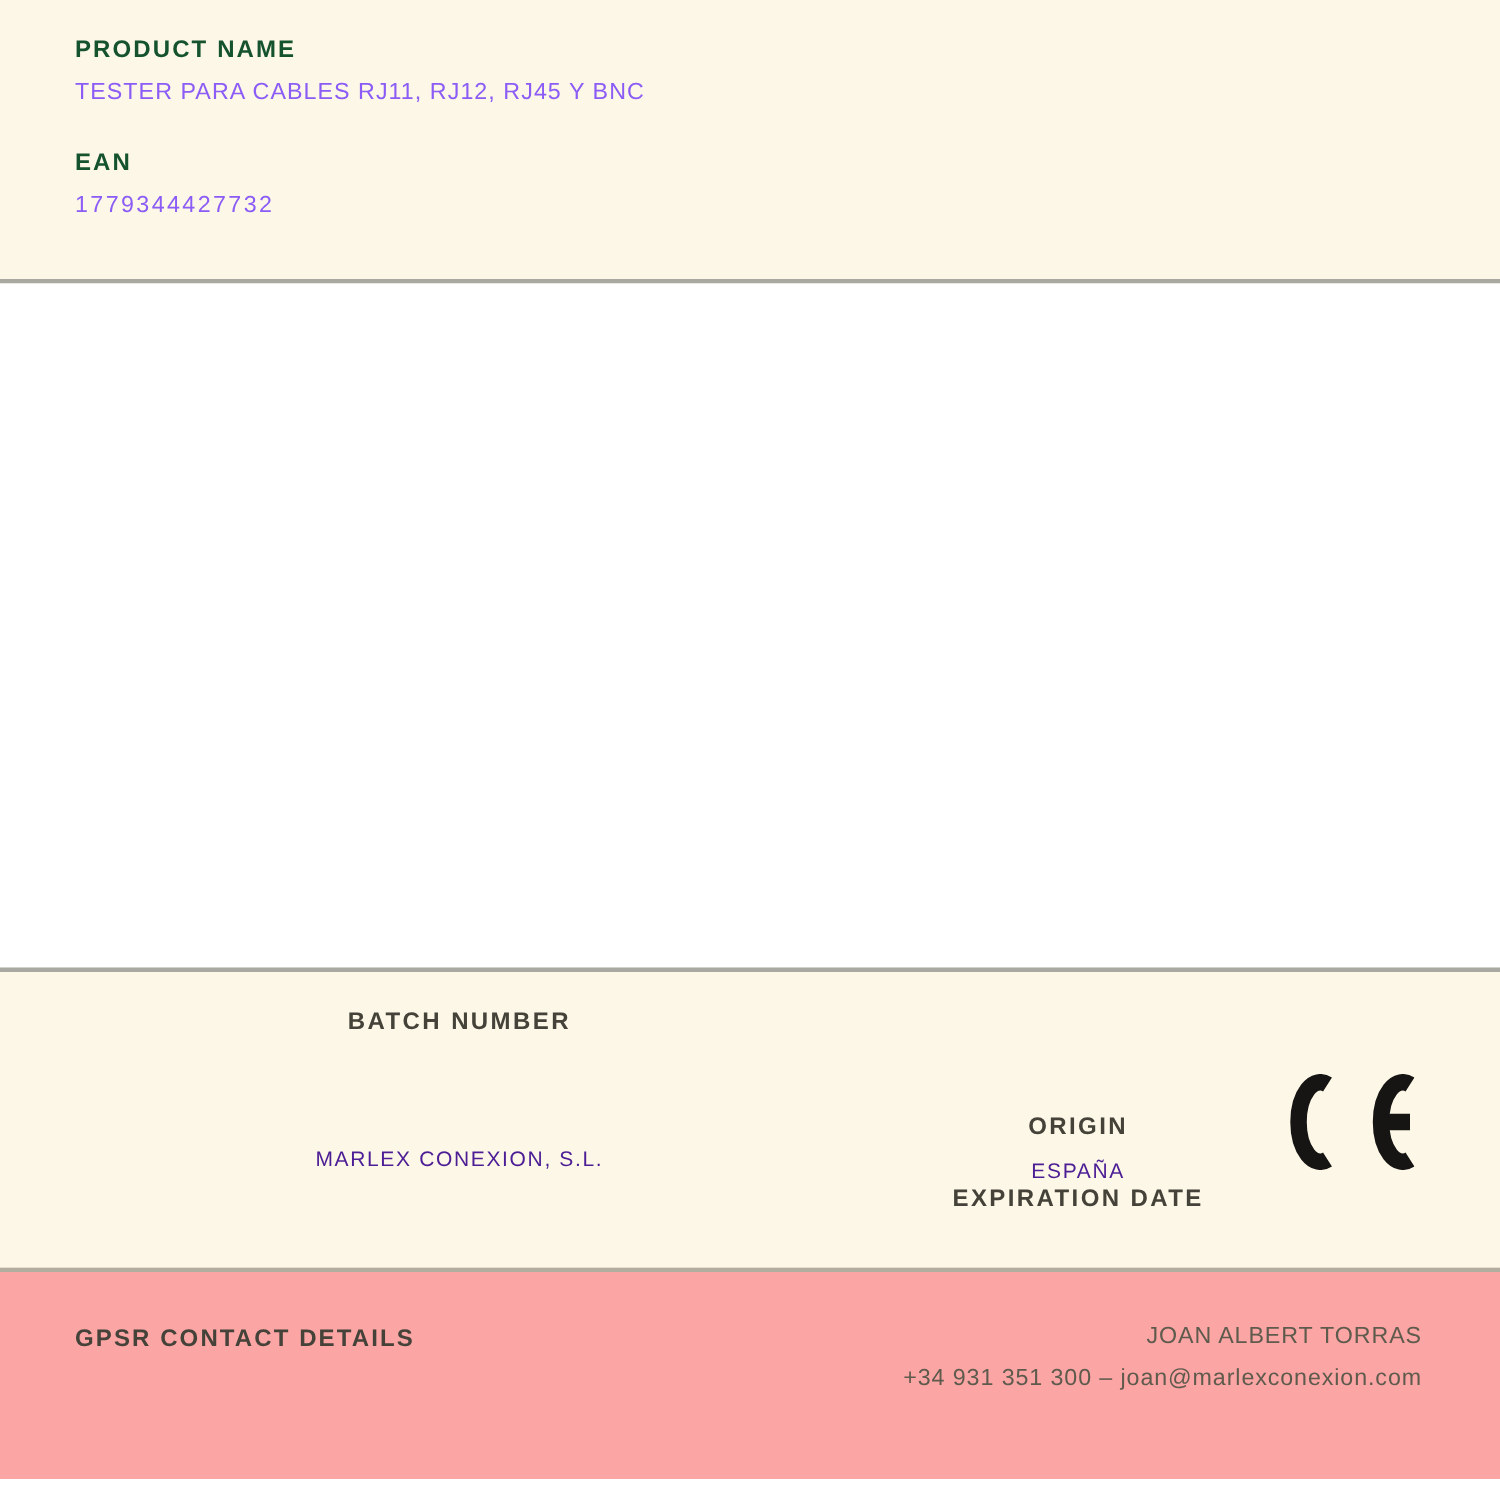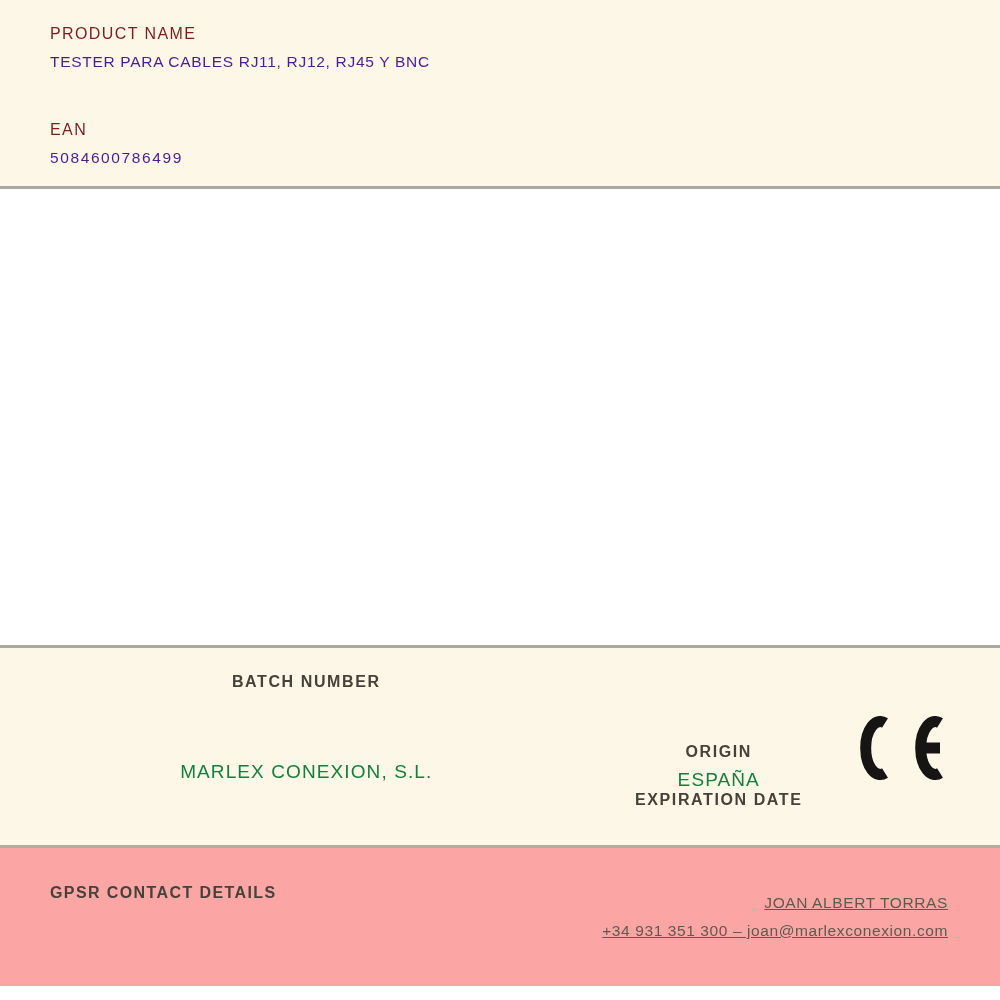--- a/index.html
+++ b/index.html
@@ -13,35 +13,35 @@
 
   
   .top-section {
     height: 189px;
     background: #fcf7e6;
     border-bottom: 3px solid #a9a9a1;
     padding: 24px 50px 0 50px;
   }
   .field-label {
     font-size: 16px;
-    font-weight: 400;
+    font-weight: 700;
     letter-spacing: 1.4px;
-    color: #7f1d1d;
+    color: #14532d;
     line-height: 20px;
   }
   .field-value {
     font-size: 15.5px;
     font-weight: 400;
     letter-spacing: 0.7px;
-    color: #4c1d95;
+    color: #8b5cf6;
     line-height: 20px;
     margin-top: 8px;
   }
   .field-value--ean { letter-spacing: 1.6px; }
-  .field--ean { margin-top: 48px; }
+  .field--ean { margin-top: 27px; }
 
   
   .image-area {
     height: 456px;
     background: #ffffff;
   }
 
   
   .info-section {
     position: relative;
@@ -54,24 +54,24 @@
   .info-col { width: 50%; text-align: center; }
   .info-row--second { margin-top: 70px; }
   .info-label {
     font-size: 16px;
     font-weight: 700;
     letter-spacing: 1.6px;
     color: #454239;
     line-height: 20px;
   }
   .info-value {
-    font-size: 19px;
+    font-size: 14px;
     font-weight: 400;
     letter-spacing: 1.1px;
-    color: #15803d;
+    color: #4c1d95;
     line-height: 20px;
     margin-top: 8px;
   }
   .ce-mark {
     position: absolute;
     top: 68px;
     right: 57px;
     width: 83px;
     height: 64px;
   }
@@ -88,43 +88,42 @@
   }
   .gpsr-title {
     margin-top: 35px;
     font-size: 16px;
     font-weight: 700;
     letter-spacing: 1.4px;
     color: #454239;
     line-height: 20px;
   }
   .gpsr-contact {
-    margin-top: 41px;
+    margin-top: 29px;
     text-align: right;
     font-size: 15.5px;
     font-weight: 400;
     letter-spacing: 0.6px;
     color: #5e5b4d;
     line-height: 27.5px;
-    text-decoration: underline;
   }
 </style>
 </head>
 <body>
 
 <div class="page">
 
   <header class="top-section">
     <div class="field">
       <div class="field-label">PRODUCT NAME</div>
       <div class="field-value">TESTER PARA CABLES RJ11, RJ12, RJ45 Y BNC</div>
     </div>
     <div class="field field--ean">
       <div class="field-label">EAN</div>
-      <div class="field-value field-value--ean">5084600786499</div>
+      <div class="field-value field-value--ean">1779344427732</div>
     </div>
   </header>
 
   <main class="image-area"></main>
 
   <section class="info-section">
     <div class="info-grid">
       <div class="info-col">
         <div class="info-row">
           <div class="info-label">BATCH NUMBER</div>

